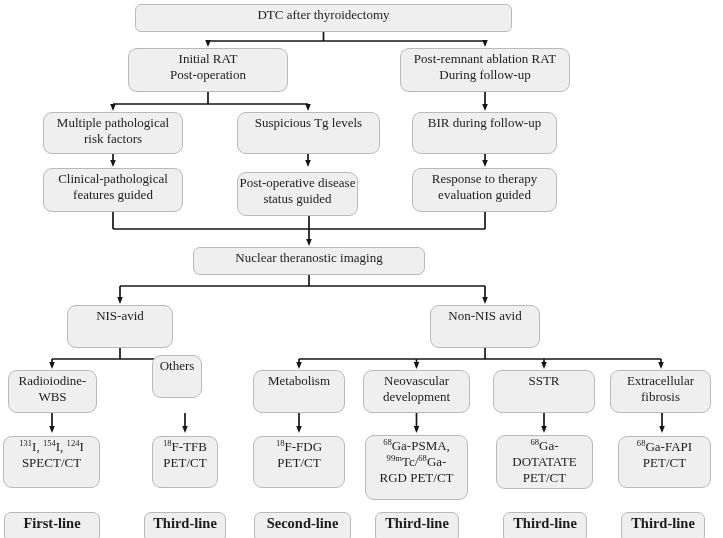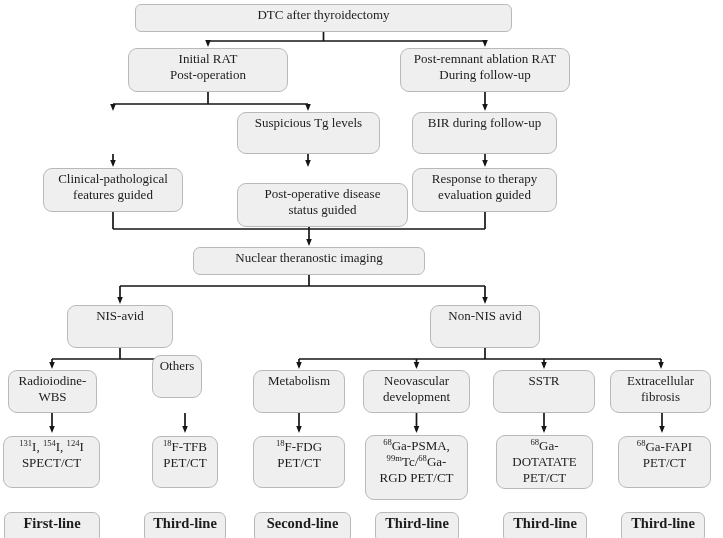--- a/index.html
+++ b/index.html
@@ -80,32 +80,36 @@
 
   <div class="node" style="left:128px;top:48px;width:160px;height:44px">
       <div class="ln-row">Initial RAT</div>
       <div class="ln-row">Post-operation</div>
     </div>
   <div class="node" style="left:400px;top:48px;width:170px;height:44px">
       <div class="ln-row">Post-remnant ablation RAT</div>
       <div class="ln-row">During follow-up</div>
     </div>
 
+  <div class="node" style="left:43px;top:112px;width:140px;height:42px">
+      <div class="ln-row">Multiple pathological</div>
+      <div class="ln-row">risk factors</div>
+    </div>
   <div class="node" style="left:237px;top:112px;width:143px;height:42px">
       <div class="ln-row">Suspicious Tg levels</div>
     </div>
   <div class="node" style="left:412px;top:112px;width:145px;height:42px">
       <div class="ln-row">BIR during follow-up</div>
     </div>
 
   <div class="node" style="left:43px;top:168px;width:140px;height:44px">
       <div class="ln-row">Clinical-pathological</div>
       <div class="ln-row">features guided</div>
     </div>
-  <div class="node" style="left:237px;top:183px;width:171px;height:44px">
+  <div class="node" style="left:237px;top:172px;width:121px;height:44px">
       <div class="ln-row">Post-operative disease</div>
       <div class="ln-row">status guided</div>
     </div>
   <div class="node" style="left:412px;top:168px;width:145px;height:44px">
       <div class="ln-row">Response to therapy</div>
       <div class="ln-row">evaluation guided</div>
     </div>
 
   <div class="node" style="left:193px;top:247px;width:232px;height:28px;border-radius:7px">
       <div class="ln-row">Nuclear theranostic imaging</div>

